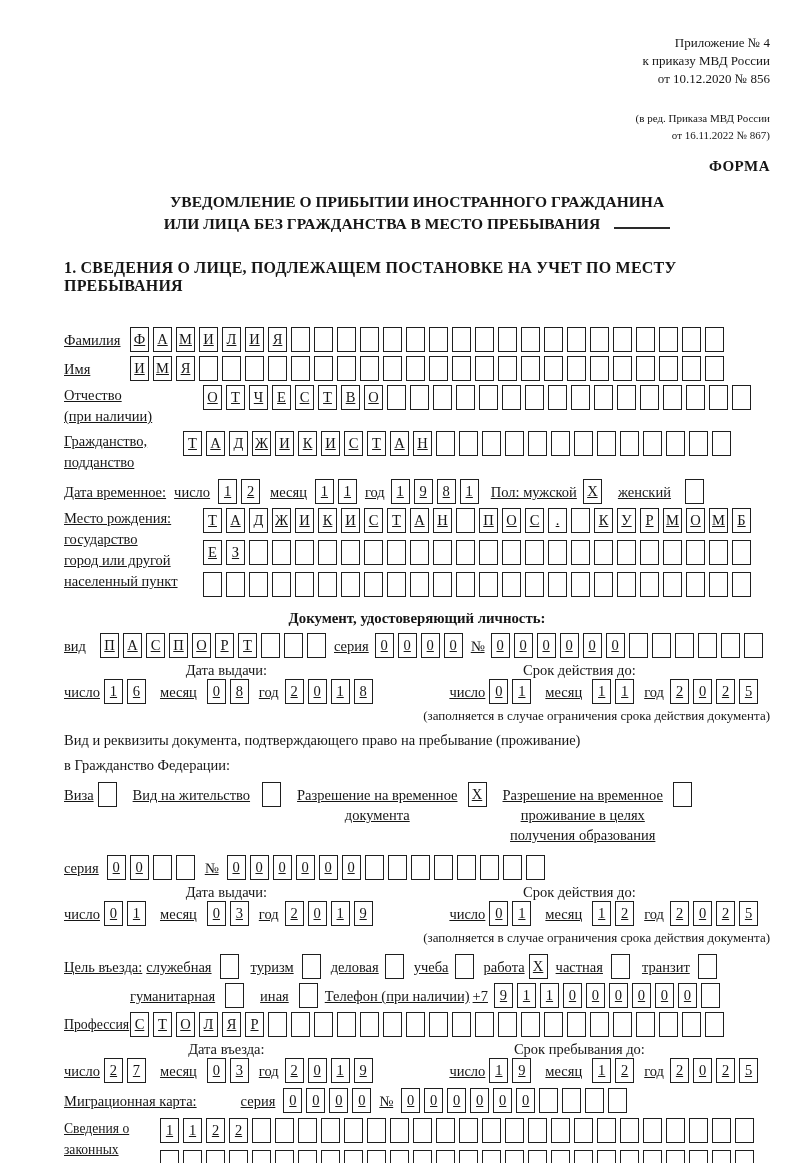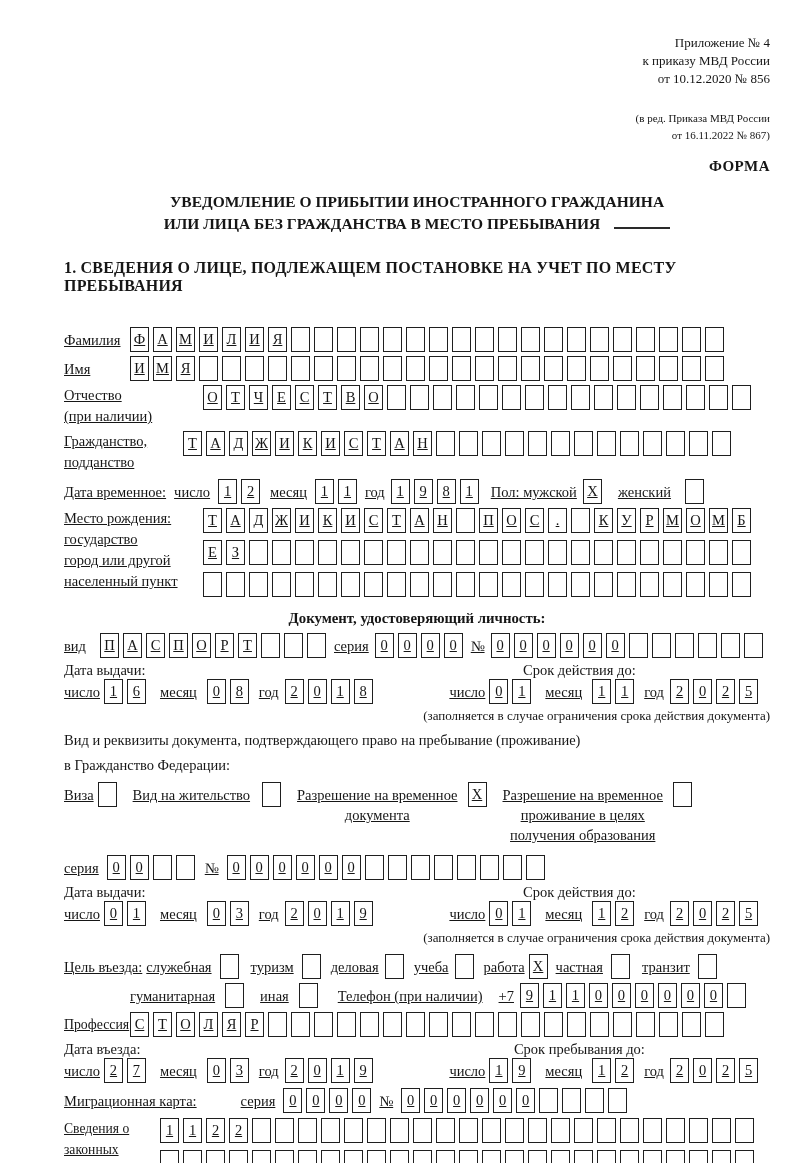--- a/index.html
+++ b/index.html
@@ -24,26 +24,26 @@
   .cell {
     box-sizing:border-box; width:19px; height:25px; margin-right:4px;
     border:1.8px solid #1f1f1f; display:inline-flex; align-items:center; justify-content:center;
     font-size:14.5px; line-height:1; background:#fff;
   }
   .w66 { width:66px; flex:0 0 66px; }
   .w119 { width:119px; flex:0 0 119px; }
   .w139 { width:139px; flex:0 0 139px; }
   .w96 { width:96px; flex:0 0 96px; }
   .ml4{margin-left:4px} .ml6{margin-left:6px} .ml8{margin-left:8px} .ml10{margin-left:10px}
-  .ml12{margin-left:12px} .ml14{margin-left:14px} .ml16{margin-left:16px}
+  .ml12{margin-left:12px} .ml14{margin-left:14px} .ml16{margin-left:3px}
   .labcol { font-size:14.5px; line-height:21px; }
   .stack .cells { margin-bottom:7px; }
   .center-bold { text-align:center; font-weight:bold; font-size:14.8px; margin:6px 0 6px 0; }
   .dualhead { display:flex; font-size:14.5px; margin-top:2px; }
-  .dh-left { width:46%; }
+  .dh-left { width:46%; text-align:center; }
   .dh-right { width:54%; text-align:center; }
   .dgroup { display:flex; align-items:flex-start; }
   .dgroup-r { margin-left:auto; margin-right:8px; }
   .note-right { text-align:right; font-size:13px; margin:1px 0 8px 0; }
   .plain { font-size:14.5px; margin-bottom:8px; }
   .cblock { text-align:center; font-size:14.5px; line-height:20px; padding-top:3px; }
   .permits { margin-bottom:10px; }
   .indent66 { margin-left:66px; }
   .mb2 { margin-bottom:2px; }
 </style>

